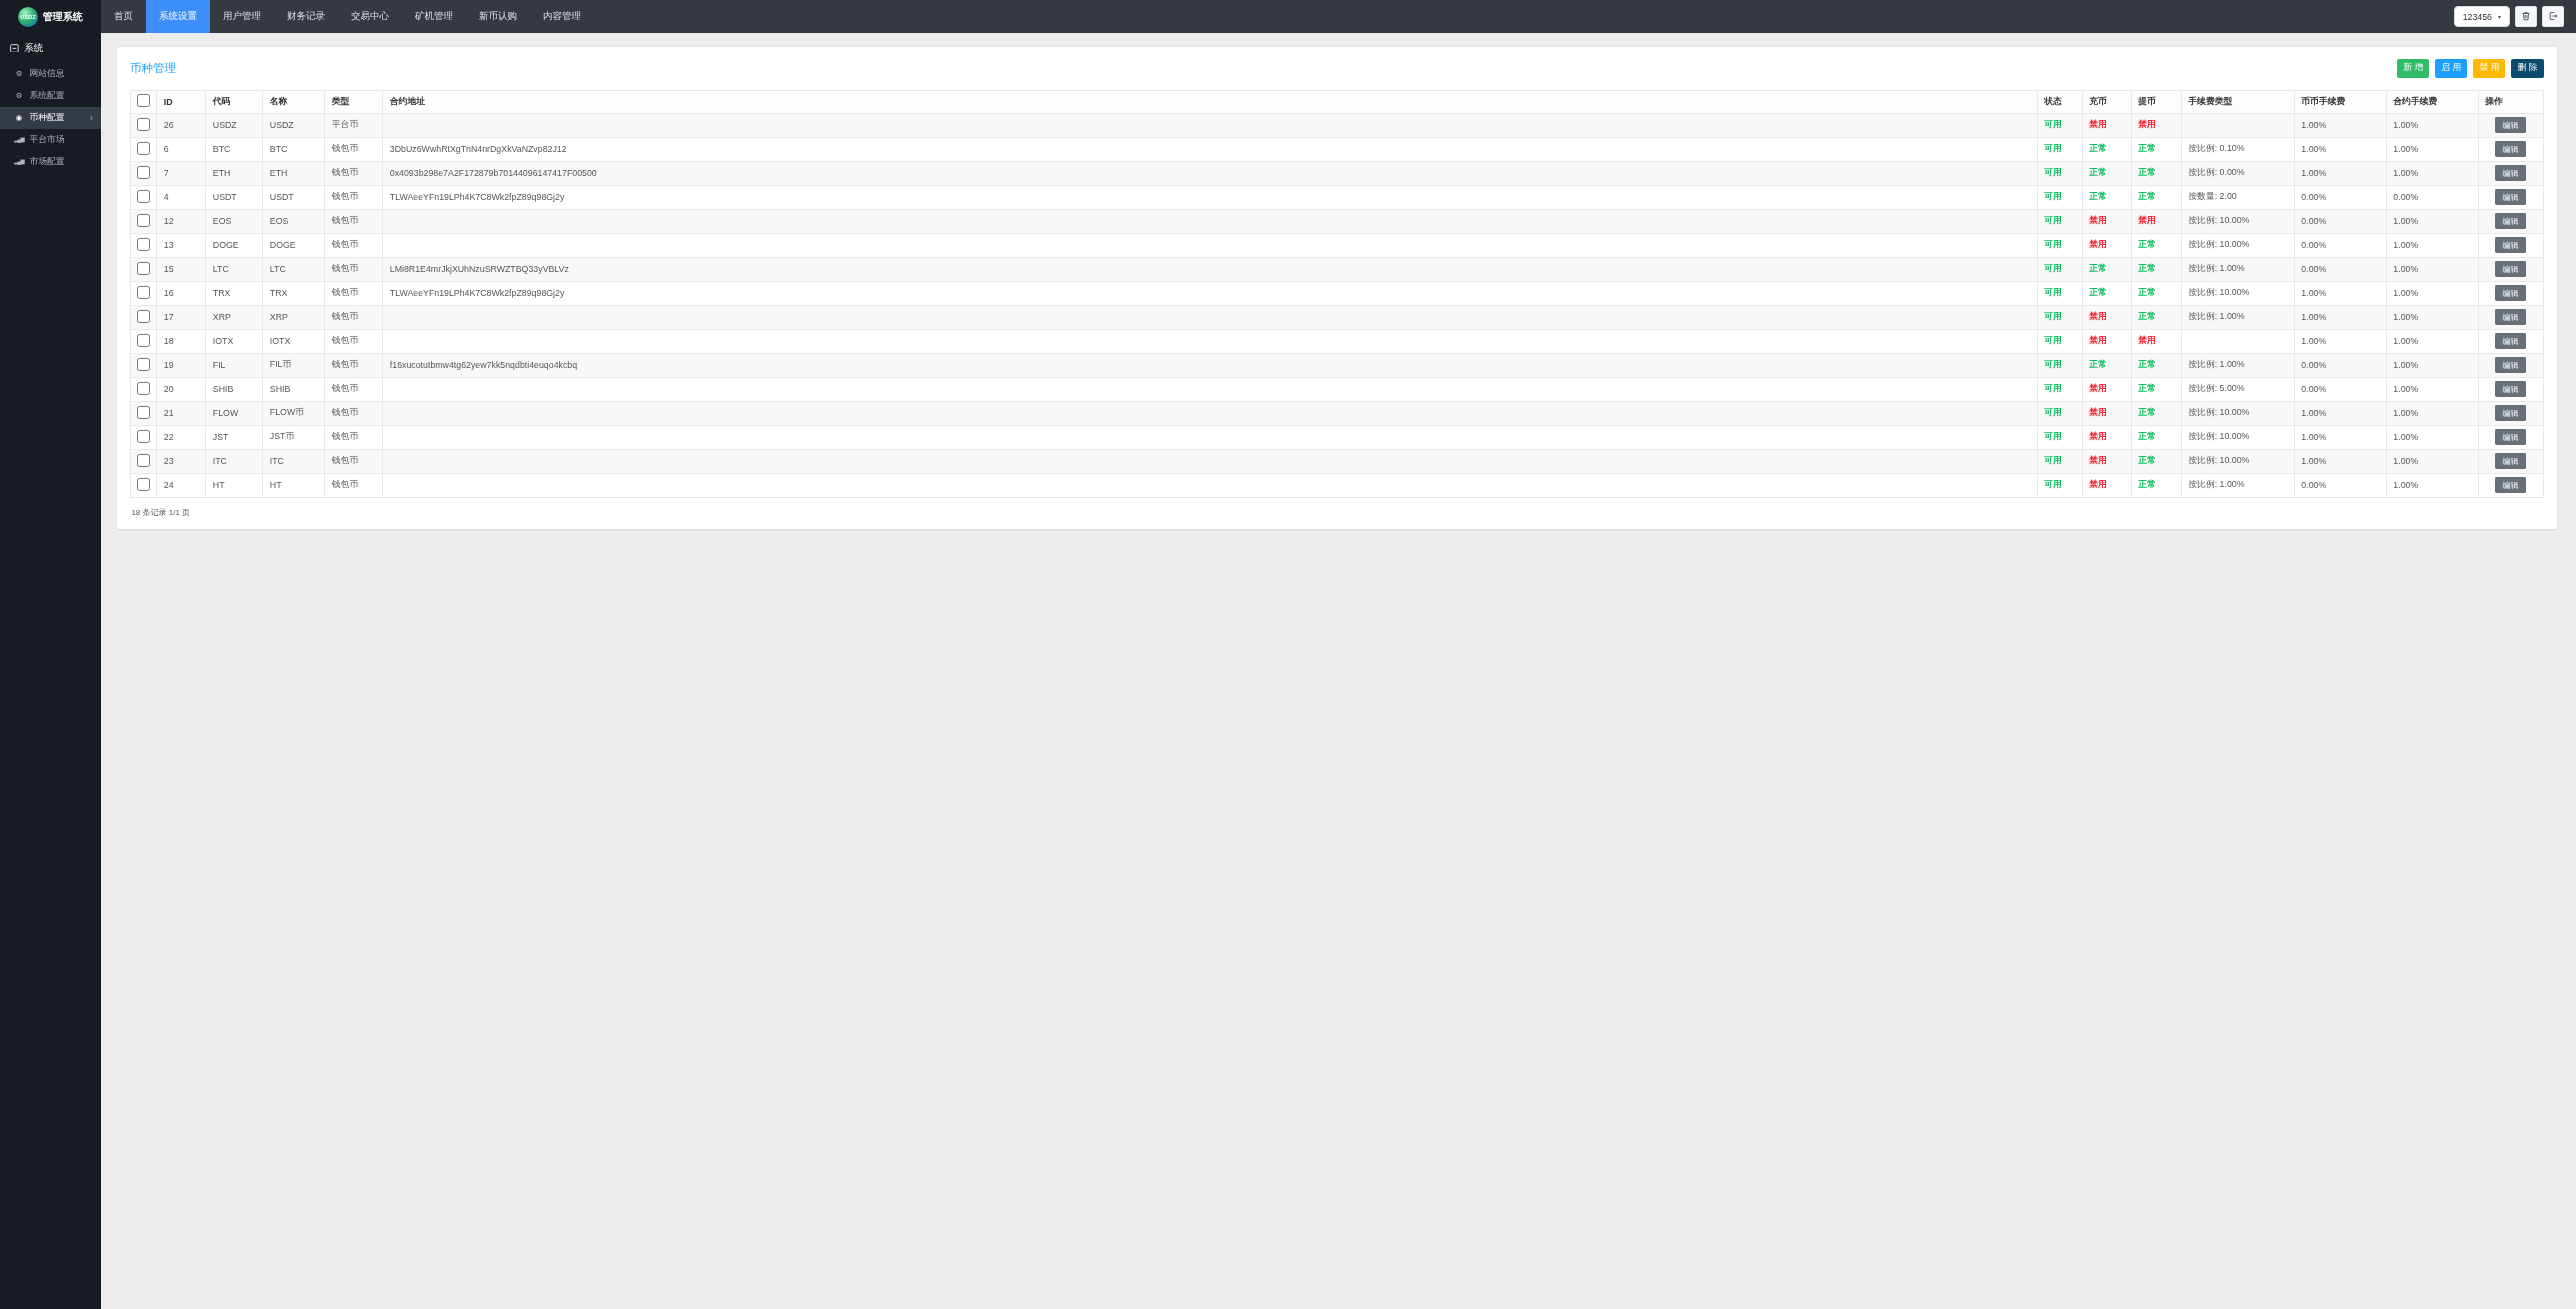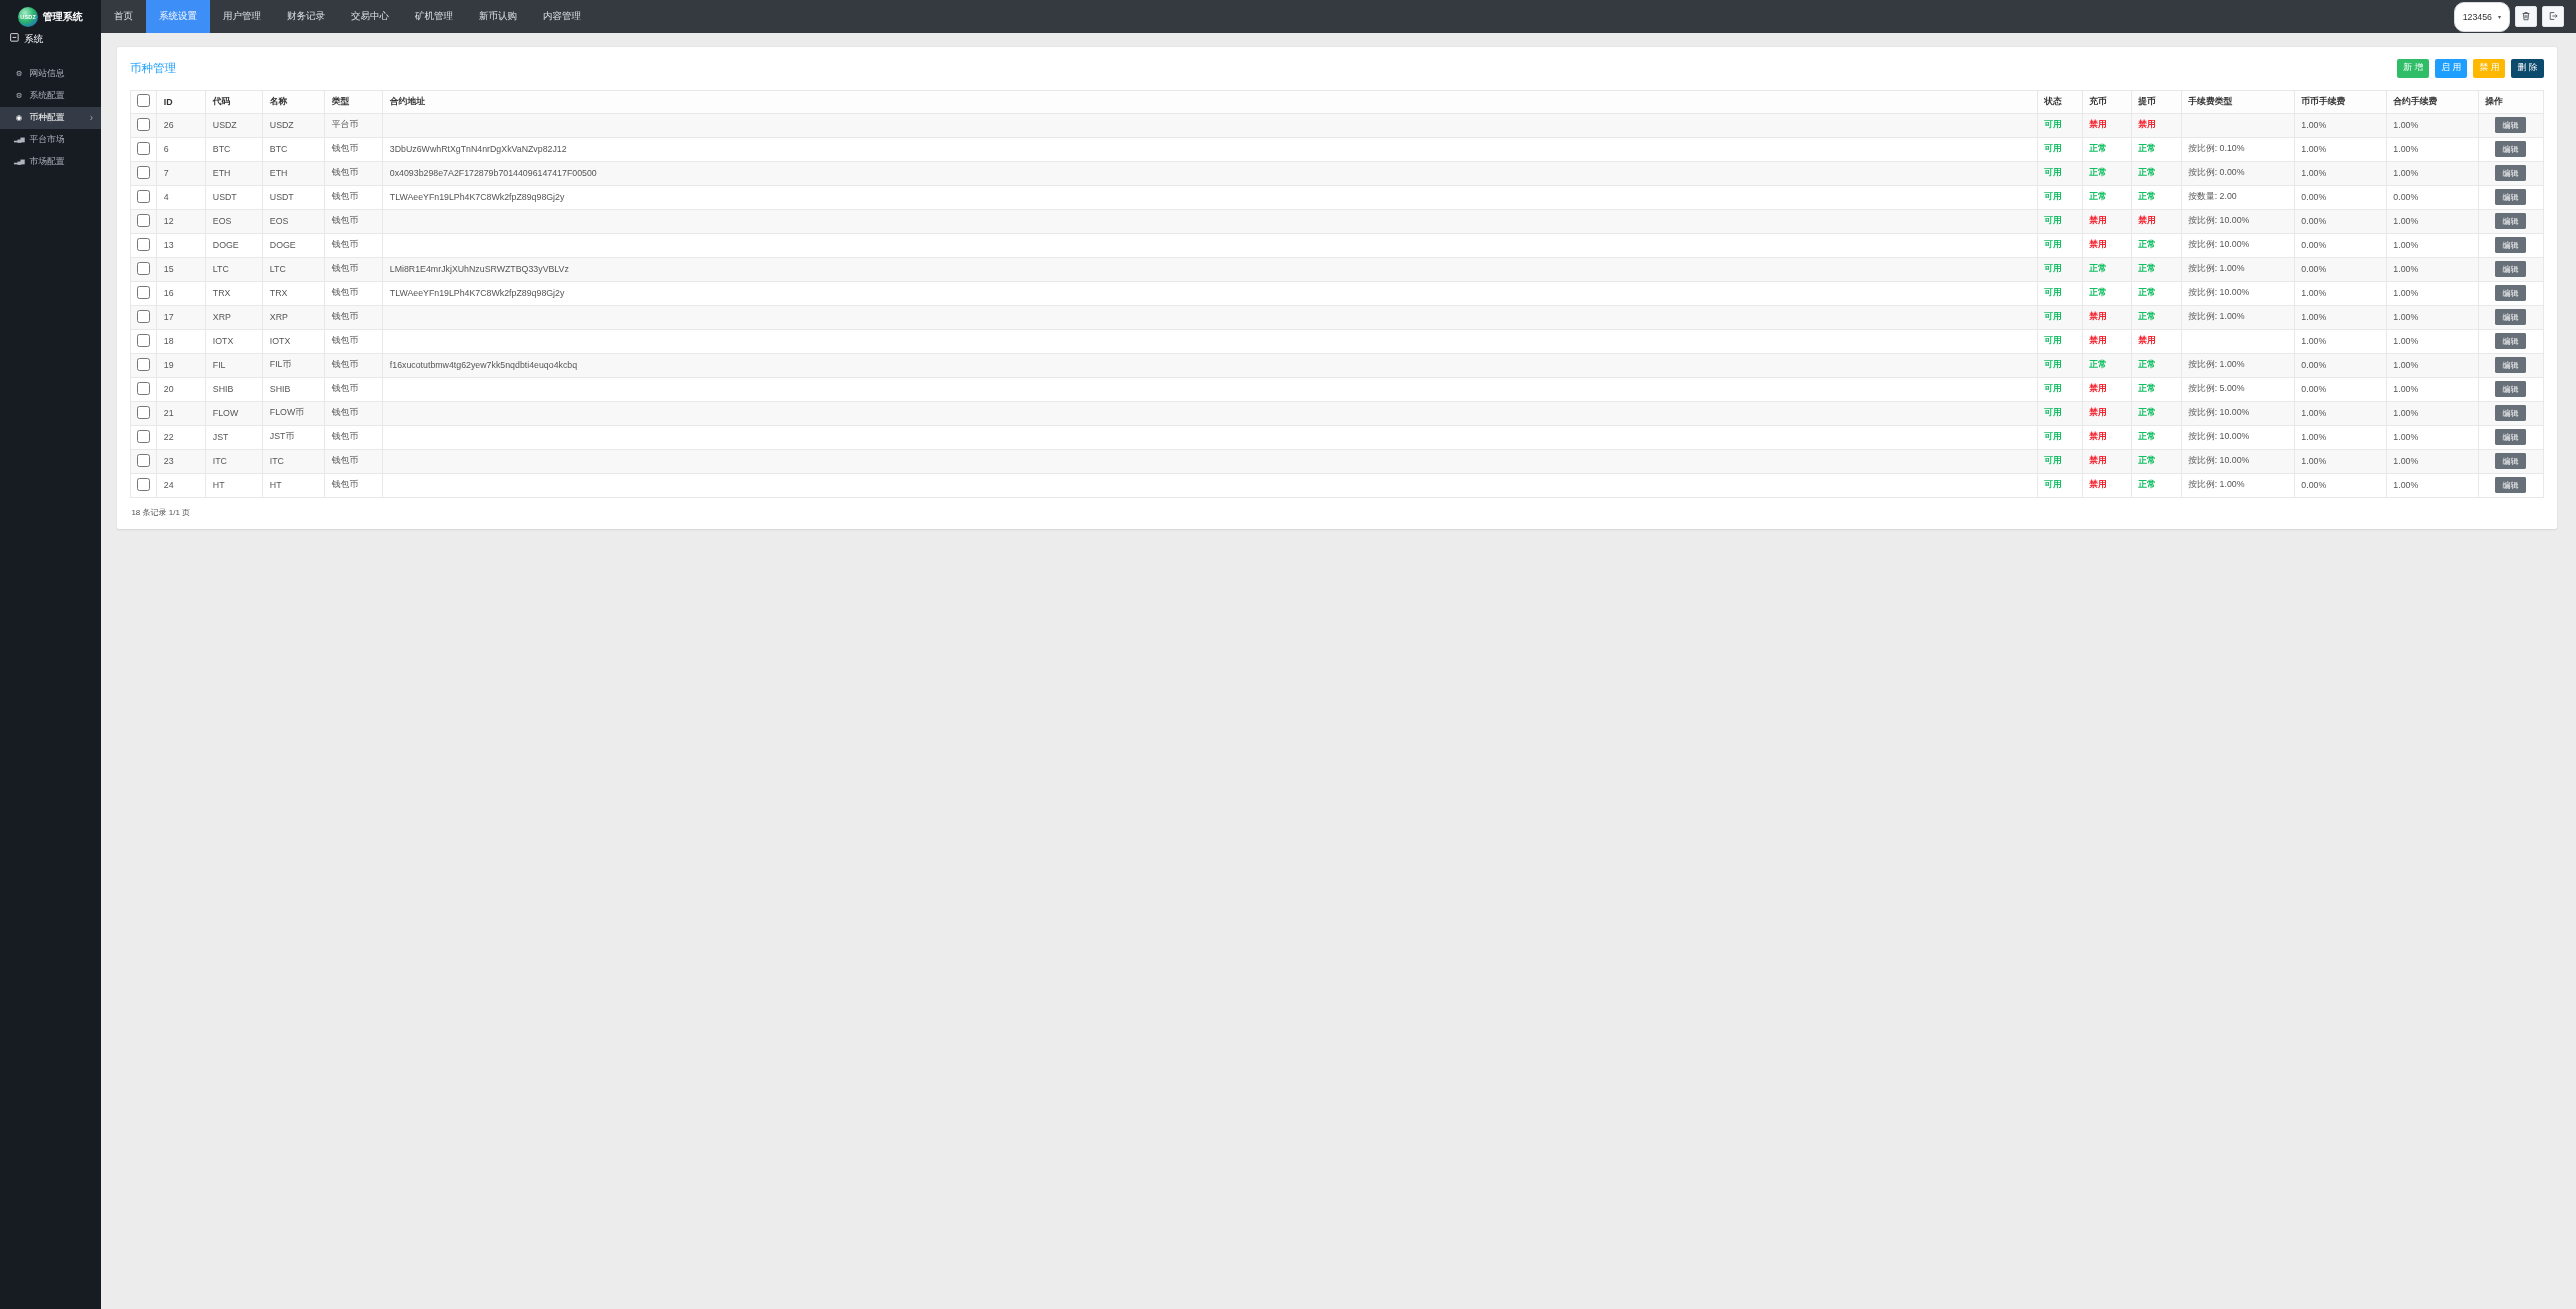--- a/index.html
+++ b/index.html
@@ -13,29 +13,29 @@
   .navbar { position:fixed; top:0; left:0; right:0; height:33px; background:#343a40; display:flex; align-items:stretch; z-index:10; }
   .brand { width:101px; background:#171b22; display:flex; align-items:center; justify-content:center; gap:4.7px; flex:0 0 101px; }
   .logo-circle { width:20px; height:20px; border-radius:50%;
     background:radial-gradient(circle at 35% 30%, #a5ecc9, #2bb46c 45%, #1f7bb5 80%, #14567f);
     display:flex; align-items:center; justify-content:center; color:#fff; font-size:5.4px; font-weight:bold; letter-spacing:0.3px; }
   .brand-title { color:#fff; font-size:10px; font-weight:bold; }
   .nav-menu { display:flex; align-items:stretch; }
   .nav-item { display:flex; align-items:center; padding:0 13px; color:#dfe3e8; font-size:9.5px; cursor:pointer; text-decoration:none; }
   .nav-item.active { background:#3e8ef7; color:#fff; }
   .nav-right { margin-left:auto; display:flex; align-items:center; gap:5.4px; padding-right:12px; }
-  .user-btn { background:#fff; border:0.7px solid #d8dce1; border-radius:10px; height:30px; padding:0 8px; font-size:8.8px; color:#333;
+  .user-btn { background:#fff; border:0.7px solid #d8dce1; border-radius:4px; height:21px; padding:0 8px; font-size:8.8px; color:#333;
     display:flex; align-items:center; gap:6px; cursor:pointer; font-family:inherit; }
   .caret { font-size:6px; color:#555; }
   .icon-btn { width:21.6px; height:21px; background:#f6f7f9; border:0.7px solid #e2e5e9; border-radius:2px;
     display:flex; align-items:center; justify-content:center; cursor:pointer; }
 
   
   .sidebar { position:fixed; top:33px; left:0; bottom:0; width:101px; background:#171b22; }
-  .side-section { display:flex; align-items:flex-start; gap:5.4px; color:#fff; font-size:9.5px; height:30px; padding:0 10px; }
+  .side-section { display:flex; align-items:center; gap:5.4px; color:#fff; font-size:9.5px; height:30px; padding:0 10px; }
   .side-item { display:flex; align-items:center; gap:5.4px; height:22px; padding:0 8px 0 14px; color:#aeb5bd; font-size:8.8px; cursor:pointer; }
   .side-item.active { background:#343b46; color:#fff; }
   .side-icon { font-size:7.4px; min-width:10px; text-align:center; line-height:1; }
   .side-icon.chart { font-size:5.4px; letter-spacing:-0.7px; }
   .side-caret { margin-left:auto; color:#9aa0a6; font-size:10px; line-height:1; }
 
   
   .main { position:absolute; top:33px; left:101px; right:0; bottom:0; padding:13.5px 19px 0 15.5px; overflow:hidden; }
   .card { background:#fff; border-radius:2px; box-shadow:0 0.7px 2px rgba(0,0,0,.10); padding:12px 13.5px 6.8px; }
   .card-head { display:flex; align-items:center; justify-content:space-between; margin-bottom:11.5px; }

